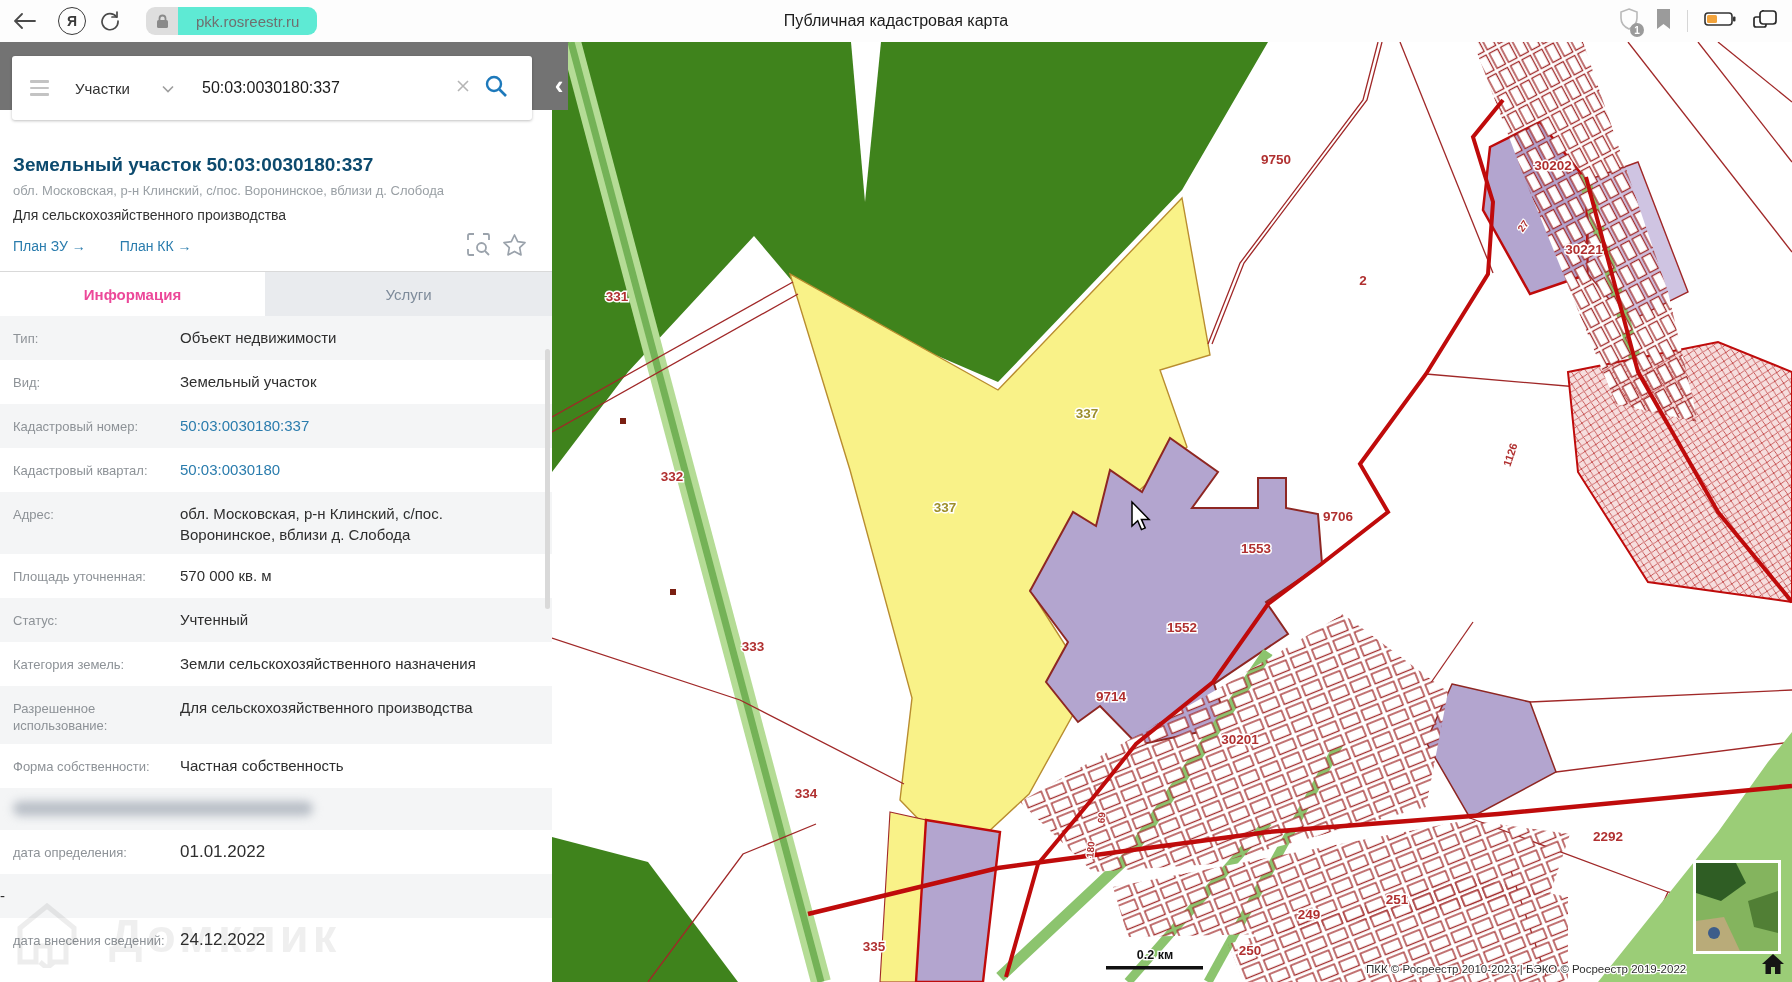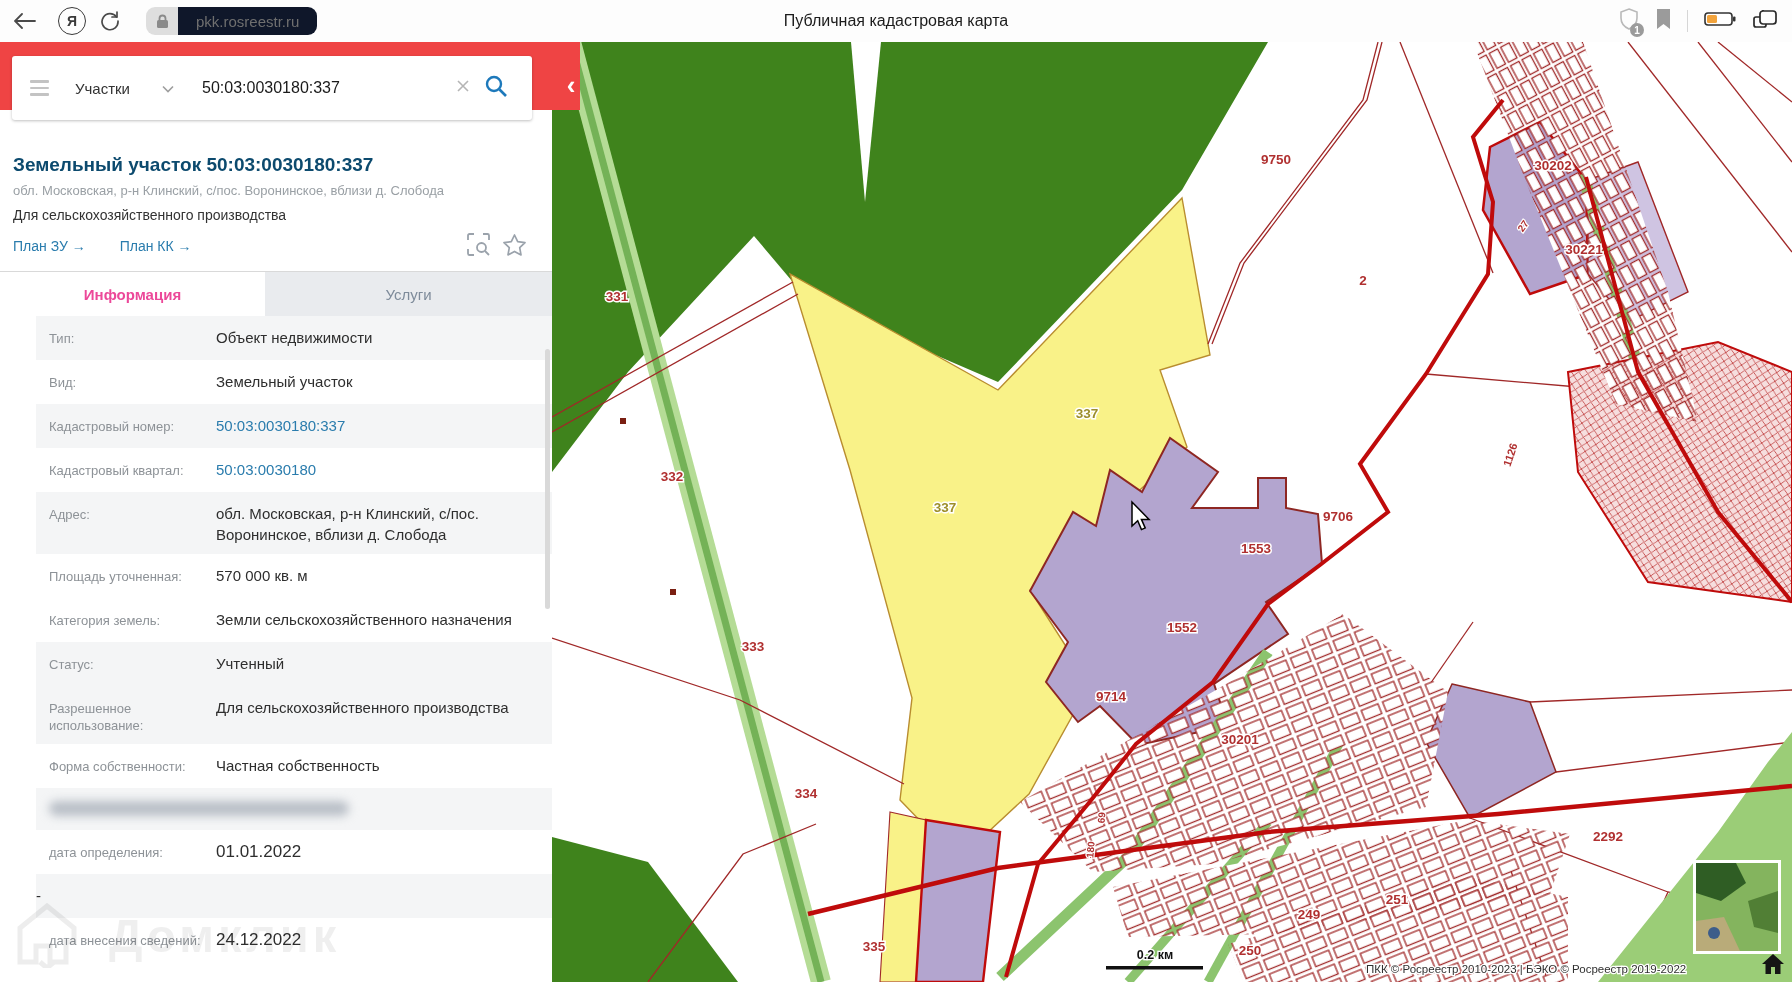--- a/index.html
+++ b/index.html
@@ -5,30 +5,30 @@
   html,body{margin:0;padding:0;background:#888;}
   #app{position:relative;width:1792px;height:982px;background:#fff;overflow:hidden;
        font-family:"Liberation Sans",sans-serif;}
   
   .browser{position:relative;height:42px;background:#fdfdfd;display:flex;align-items:center;}
   .bicon{color:#4a4a4a;margin-left:14px;display:flex;align-items:center;}
   .ylogo{width:26px;height:26px;border:1.7px solid #3a3a3a;border-radius:50%;display:flex;
          align-items:center;justify-content:center;font-size:14px;font-weight:bold;color:#3a3a3a;margin-left:22px;}
   .lockpill{margin-left:26px;background:#dedede;border-radius:9px 0 0 9px;height:28px;width:32px;
             display:flex;align-items:center;justify-content:center;}
-  .urlpill{background:#0f172a;border-radius:0 9px 9px 0;height:28px;padding:0 18px;display:flex;
+  .urlpill{background:#5eead4;border-radius:0 9px 9px 0;height:28px;padding:0 18px;display:flex;
            align-items:center;font-size:15px;color:#6f6f6f;}
   .btitle{position:absolute;left:0;right:0;top:0;height:42px;display:flex;align-items:center;
           justify-content:center;font-size:16px;color:#1c1c1c;pointer-events:none;}
   .bright{position:absolute;right:14px;top:0;height:42px;display:flex;align-items:center;gap:16px;}
   .vdiv{width:1px;height:22px;background:#d6d6d6;}
   
   .content{position:relative;display:flex;height:940px;}
   .panel{position:relative;width:552px;background:#fff;z-index:4;}
-  .searchbar{position:absolute;left:0;top:0;width:568px;height:68px;background:#ef4444;z-index:6;padding-left:12px;}
+  .searchbar{position:absolute;left:0;top:0;width:568px;height:68px;background:#737373;z-index:6;}
   .searchbox{position:absolute;left:12px;top:14px;width:520px;height:64px;background:#fff;
              border-radius:3px;box-shadow:0 1px 3px rgba(0,0,0,.25);display:flex;align-items:center;}
   .collapse{position:absolute;right:2px;top:30px;color:#fff;font-size:26px;line-height:26px;
             width:14px;text-align:center;cursor:pointer;font-weight:bold;}
   .burger{margin-left:18px;display:flex;flex-direction:column;gap:4px;}
   .burger span{display:block;width:19px;height:2.4px;background:#c3c3c3;border-radius:1px;}
   .cat{margin-left:26px;font-size:15px;color:#333;}
   .catchev{margin-left:32px;}
   .sq{margin-left:26px;font-size:16px;color:#1a1a1a;border:none;outline:none;width:250px;
       font-family:"Liberation Sans",sans-serif;background:transparent;}
@@ -39,21 +39,21 @@
   .oaddr{margin:7px 14px 0 13px;font-size:13px;color:#9aa0a5;}
   .opurp{margin:9px 14px 0 13px;font-size:14px;color:#333;}
   .links{position:relative;margin:10px 14px 0 13px;height:26px;display:flex;gap:34px;align-items:center;}
   .plink{font-size:14px;color:#2a7cad;text-decoration:none;cursor:pointer;}
   .licons{position:absolute;right:12px;top:0;display:flex;gap:13px;align-items:center;}
   .tabs{display:flex;margin-top:12px;border-top:1px solid #d9d9d9;height:44px;}
   .tab-a{width:265px;background:#fff;font-weight:bold;color:#ec4899;font-size:15px;
          display:flex;align-items:center;justify-content:center;cursor:pointer;}
   .tab-i{flex:1;background:#e9ebee;color:#7e8b9a;font-size:15px;display:flex;align-items:center;
          justify-content:center;cursor:pointer;}
-  .row{display:flex;min-height:44px;margin-left:36px;}
+  .row{display:flex;min-height:44px;}
   .row.shaded{background:#f4f5f6;}
   .rl{width:180px;padding:14px 6px 10px 13px;box-sizing:border-box;font-size:13px;color:#8d9297;line-height:17px;}
   .rv{flex:1;padding:11px 18px 9px 0;font-size:15px;color:#2e2e2e;line-height:21px;}
   .rv.link{color:#2a7cad;cursor:pointer;}
   .blurblob{margin:13px 0 0 13px;width:300px;height:15px;border-radius:8px;background:#b9bfc7;filter:blur(5px);}
   .watermark{position:absolute;left:14px;top:768px;display:flex;align-items:center;gap:29px;
              color:rgba(30,30,30,.07);pointer-events:none;}
   .watermark .wtxt{font-size:47px;font-weight:bold;letter-spacing:4px;}
   .scrollthumb{position:absolute;right:2px;top:215px;width:5px;height:260px;background:#d9d9d9;border-radius:3px;}
   .mapwrap{position:absolute;left:552px;top:0;width:1240px;height:940px;background:#fff;}
@@ -169,27 +169,27 @@
           <div class="rv link">50:03:0030180</div>
         </div>
         <div class="row shaded">
           <div class="rl">Адрес:</div>
           <div class="rv">обл. Московская, р-н Клинский, с/пос. Воронинское, вблизи д. Слобода</div>
         </div>
         <div class="row">
           <div class="rl">Площадь уточненная:</div>
           <div class="rv">570 000 кв. м</div>
         </div>
+        <div class="row shaded">
+          <div class="rl">Статус:</div>
+          <div class="rv">Учтенный</div>
+        </div>
         <div class="row">
           <div class="rl">Категория земель:</div>
           <div class="rv">Земли сельскохозяйственного назначения</div>
-        </div>
-        <div class="row shaded">
-          <div class="rl">Статус:</div>
-          <div class="rv">Учтенный</div>
         </div>
         <div class="row shaded">
           <div class="rl">Разрешенное использование:</div>
           <div class="rv">Для сельскохозяйственного производства</div>
         </div>
         <div class="row">
           <div class="rl">Форма собственности:</div>
           <div class="rv">Частная собственность</div>
         </div>
         <div class="row shaded" style="min-height:42px;">

